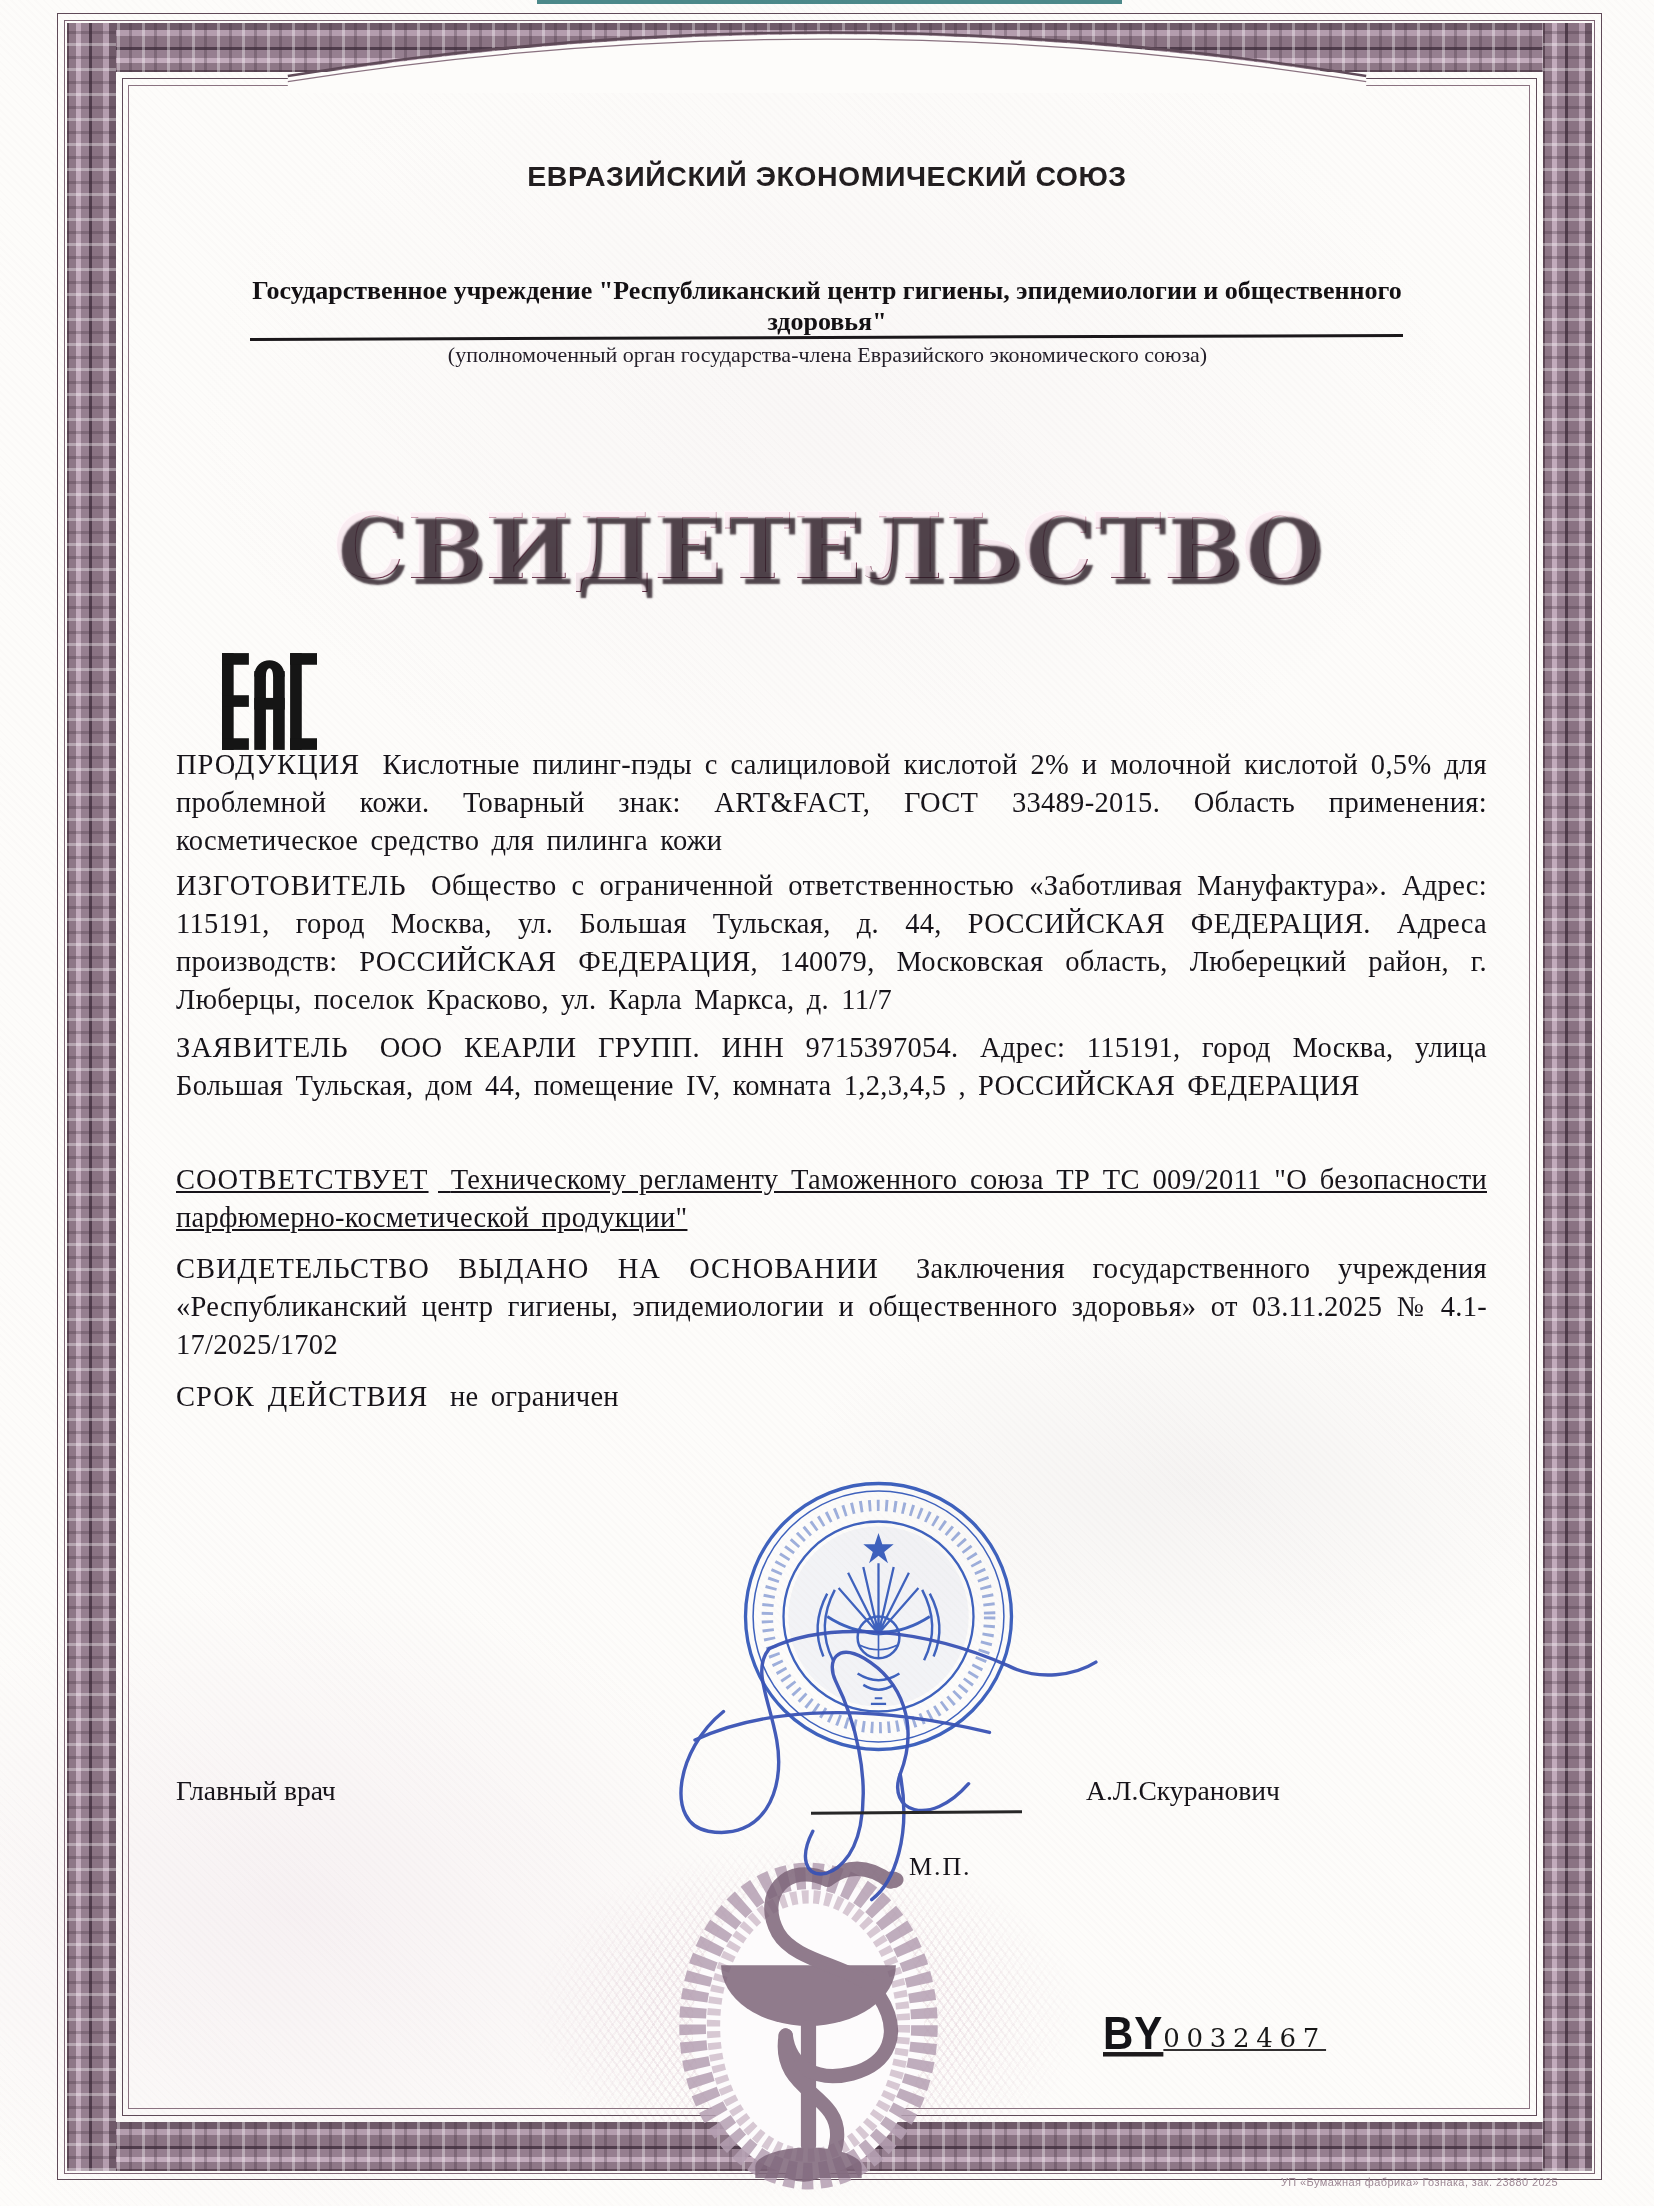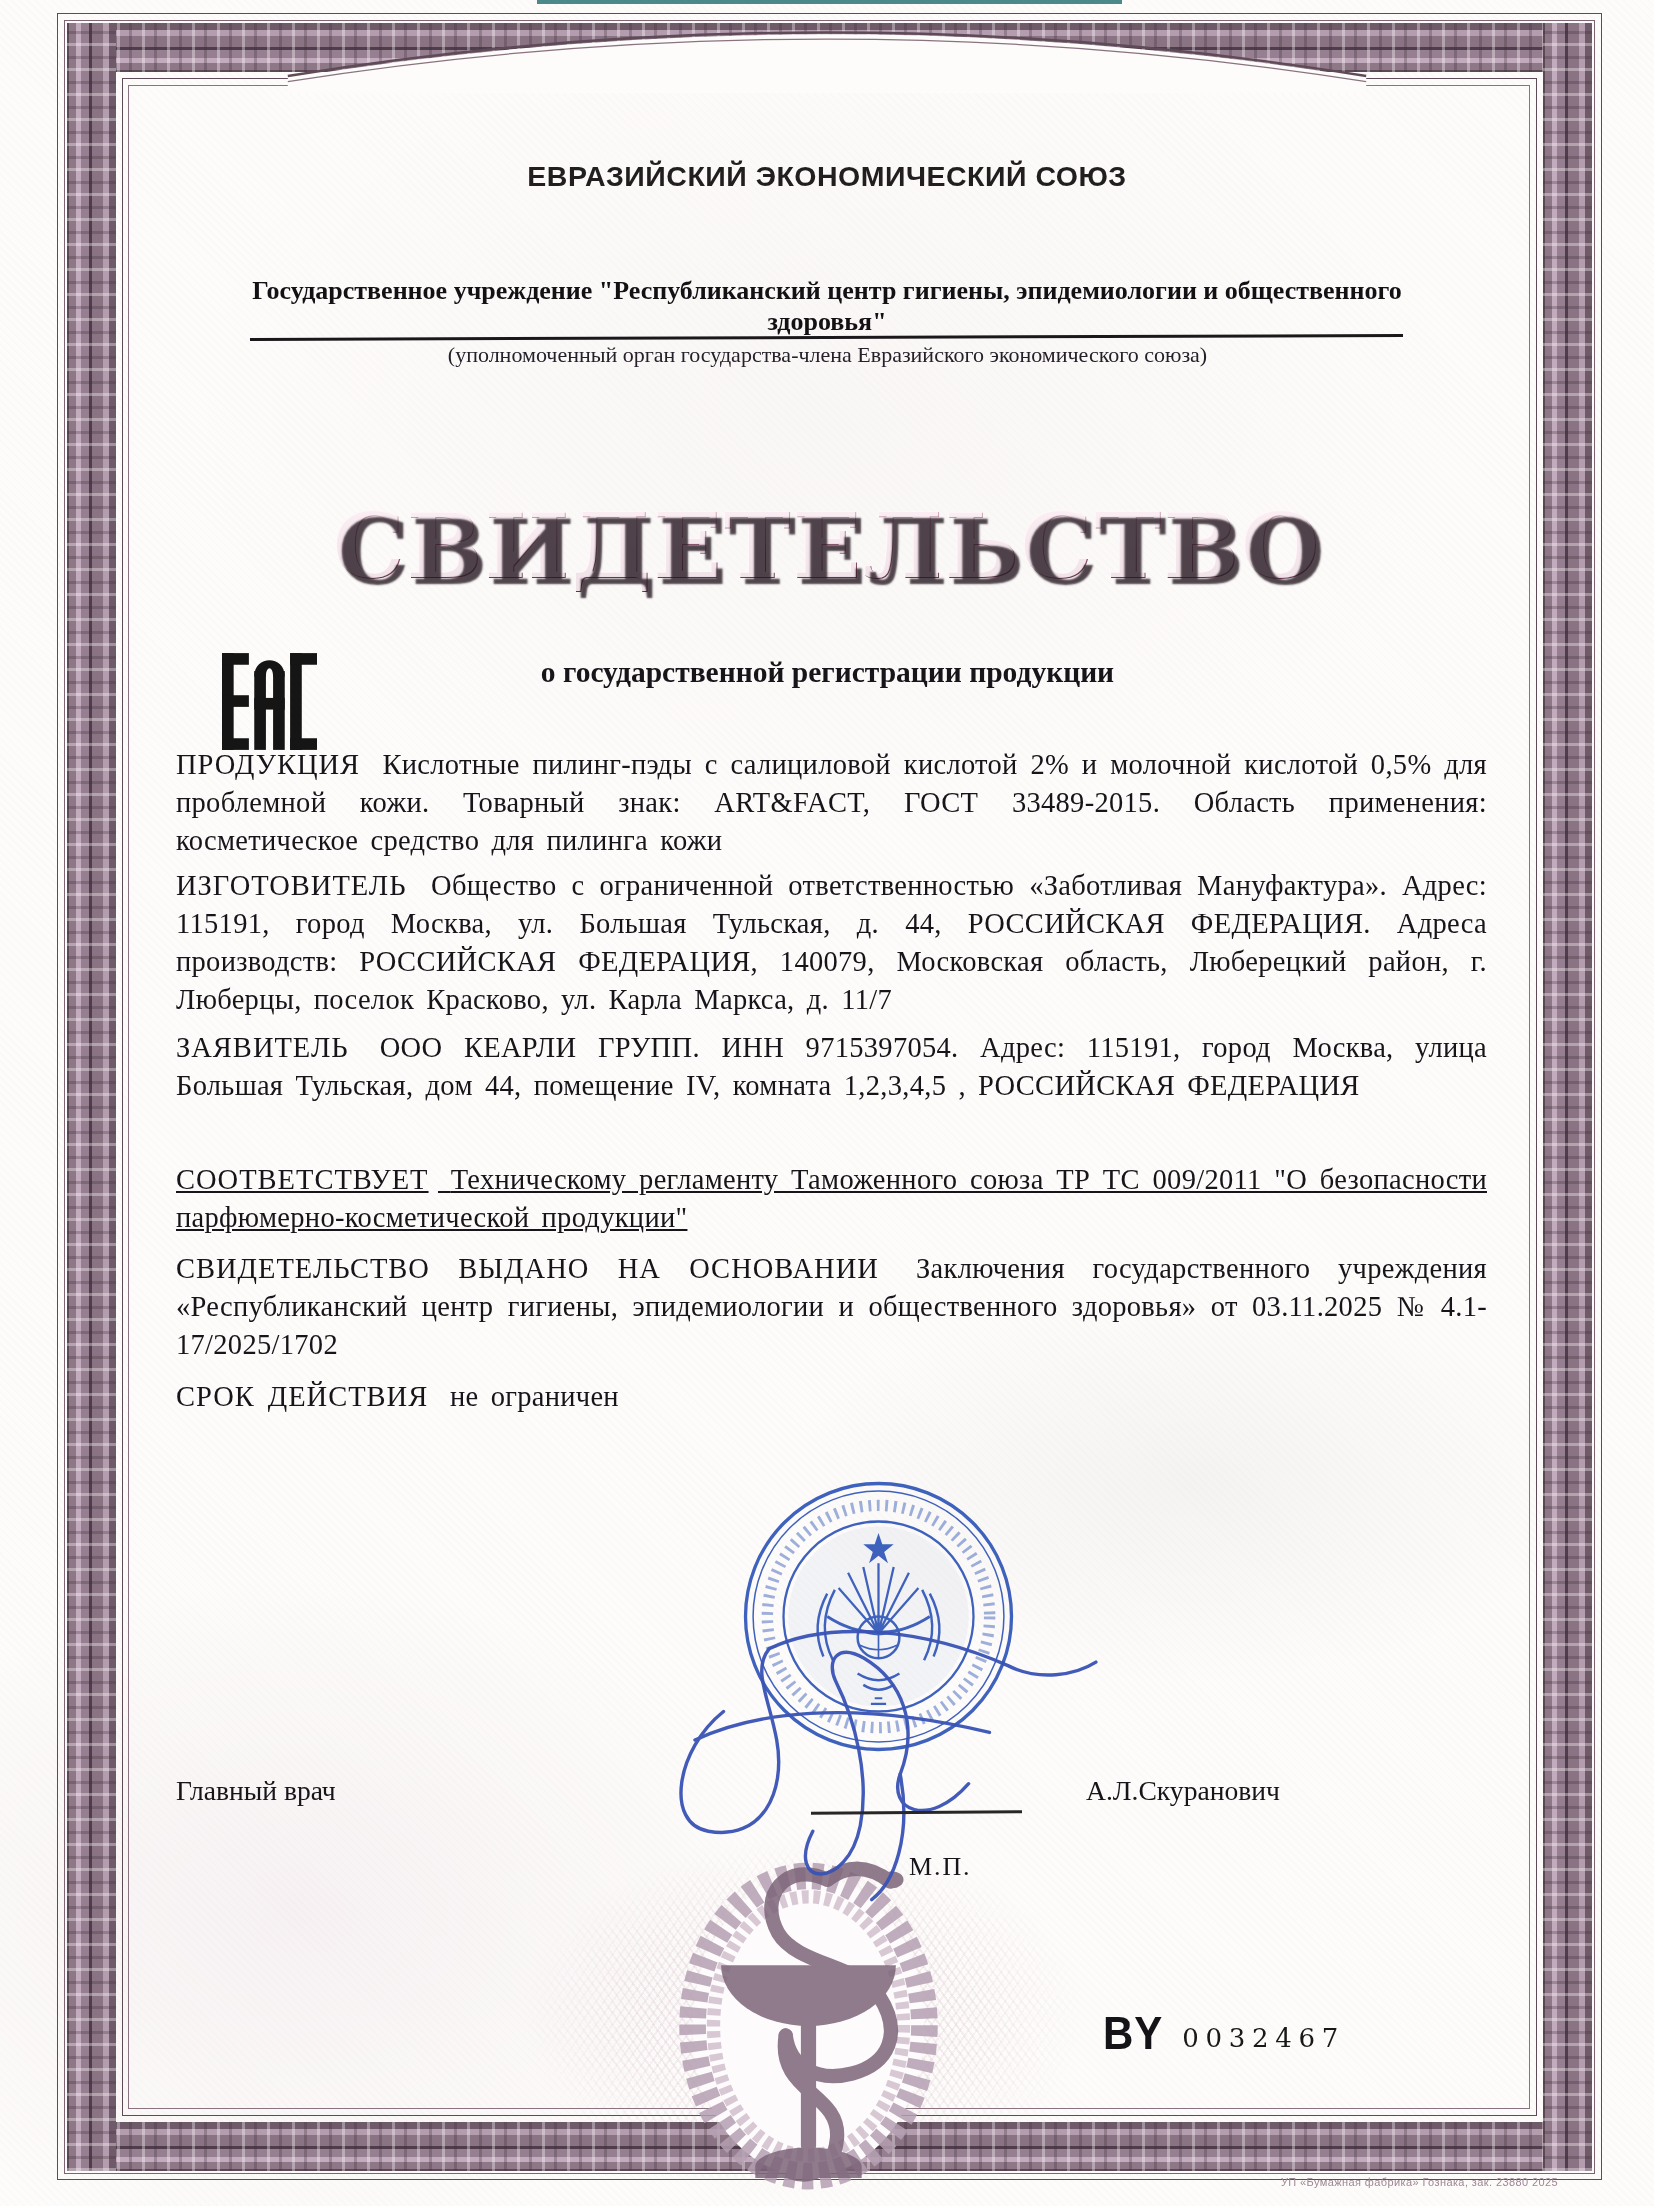--- a/index.html
+++ b/index.html
@@ -61,21 +61,21 @@
 
   .sig-title{left:176px;top:1775px;font-size:27.6px;color:#17141a;}
   .sig-name{left:1086px;top:1775px;font-size:27.6px;color:#17141a;}
   .sig-line{position:absolute;left:811px;top:1811px;width:211px;height:2.9px;background:#272727;transform:rotate(-.4deg);z-index:6;}
   .seal-note{left:909px;top:1852px;font-size:26px;letter-spacing:1.9px;color:#17141a;}
 
   .stamp-svg{position:absolute;left:736px;top:1474px;width:285px;height:285px;z-index:4;opacity:.92;}
   .sign-svg{position:absolute;left:609px;top:1607px;width:533px;height:304px;z-index:6;}
   .rosette-svg{position:absolute;left:666px;top:1853px;width:285px;height:346px;z-index:5;}
 
-  .form-number{position:absolute;left:1103px;top:2009px;z-index:5;display:flex;align-items:baseline;gap:19px;}
+  .form-number{position:absolute;left:1103px;top:2009px;z-index:5;display:flex;align-items:baseline;text-decoration:underline;}
   .form-number .prefix{font-family:"Liberation Sans", sans-serif;font-weight:800;font-size:42px;
     letter-spacing:1px;color:#141418;transform:scaleY(1.12);}
   .form-number .num{font-family:"DejaVu Serif", serif;font-size:26px;letter-spacing:6.7px;color:#000000;opacity:.9;}
   .imprint{position:absolute;right:97px;top:2176px;z-index:5;font-family:"Liberation Sans", sans-serif;
     font-size:11px;letter-spacing:0.4px;color:#9d8794;}
 </style>
 </head>
 <body>
 
 <div class="page">
@@ -112,21 +112,20 @@
     <rect x="0" y="95" width="30" height="13"></rect>
     <rect x="36" y="20" width="13" height="88"></rect>
     <rect x="57" y="20" width="13" height="88"></rect>
     <path d="M36,26 C36,2 70,2 70,26 L57,26 C57,14 49,14 49,26 Z"></path>
     <rect x="36" y="50" width="34" height="13"></rect>
     <rect x="76" y="0" width="13" height="108"></rect>
     <rect x="76" y="0" width="30" height="13"></rect>
     <rect x="76" y="95" width="30" height="13"></rect>
   </svg>
 
-  <div class="t doc-subtitle">о государственной регистрации продукции</div>
 
   <div class="t para p1">
     <span class="lead">ПРОДУКЦИЯ</span>
     <span>Кислотные пилинг-пэды с салициловой кислотой 2% и молочной кислотой 0,5% для проблемной кожи. Товарный знак: ART&amp;FACT, ГОСТ 33489-2015. Область применения: косметическое средство для пилинга кожи</span>
   </div>
   <div class="t para p2">
     <span class="lead">ИЗГОТОВИТЕЛЬ</span>
     <span>Общество с ограниченной ответственностью «Заботливая Мануфактура». Адрес: 115191, город Москва, ул. Большая Тульская, д. 44, РОССИЙСКАЯ ФЕДЕРАЦИЯ. Адреса производств: РОССИЙСКАЯ ФЕДЕРАЦИЯ, 140079, Московская область, Люберецкий район, г. Люберцы, поселок Красково, ул. Карла Маркса, д. 11/7</span>
   </div>
   <div class="t para p3">

